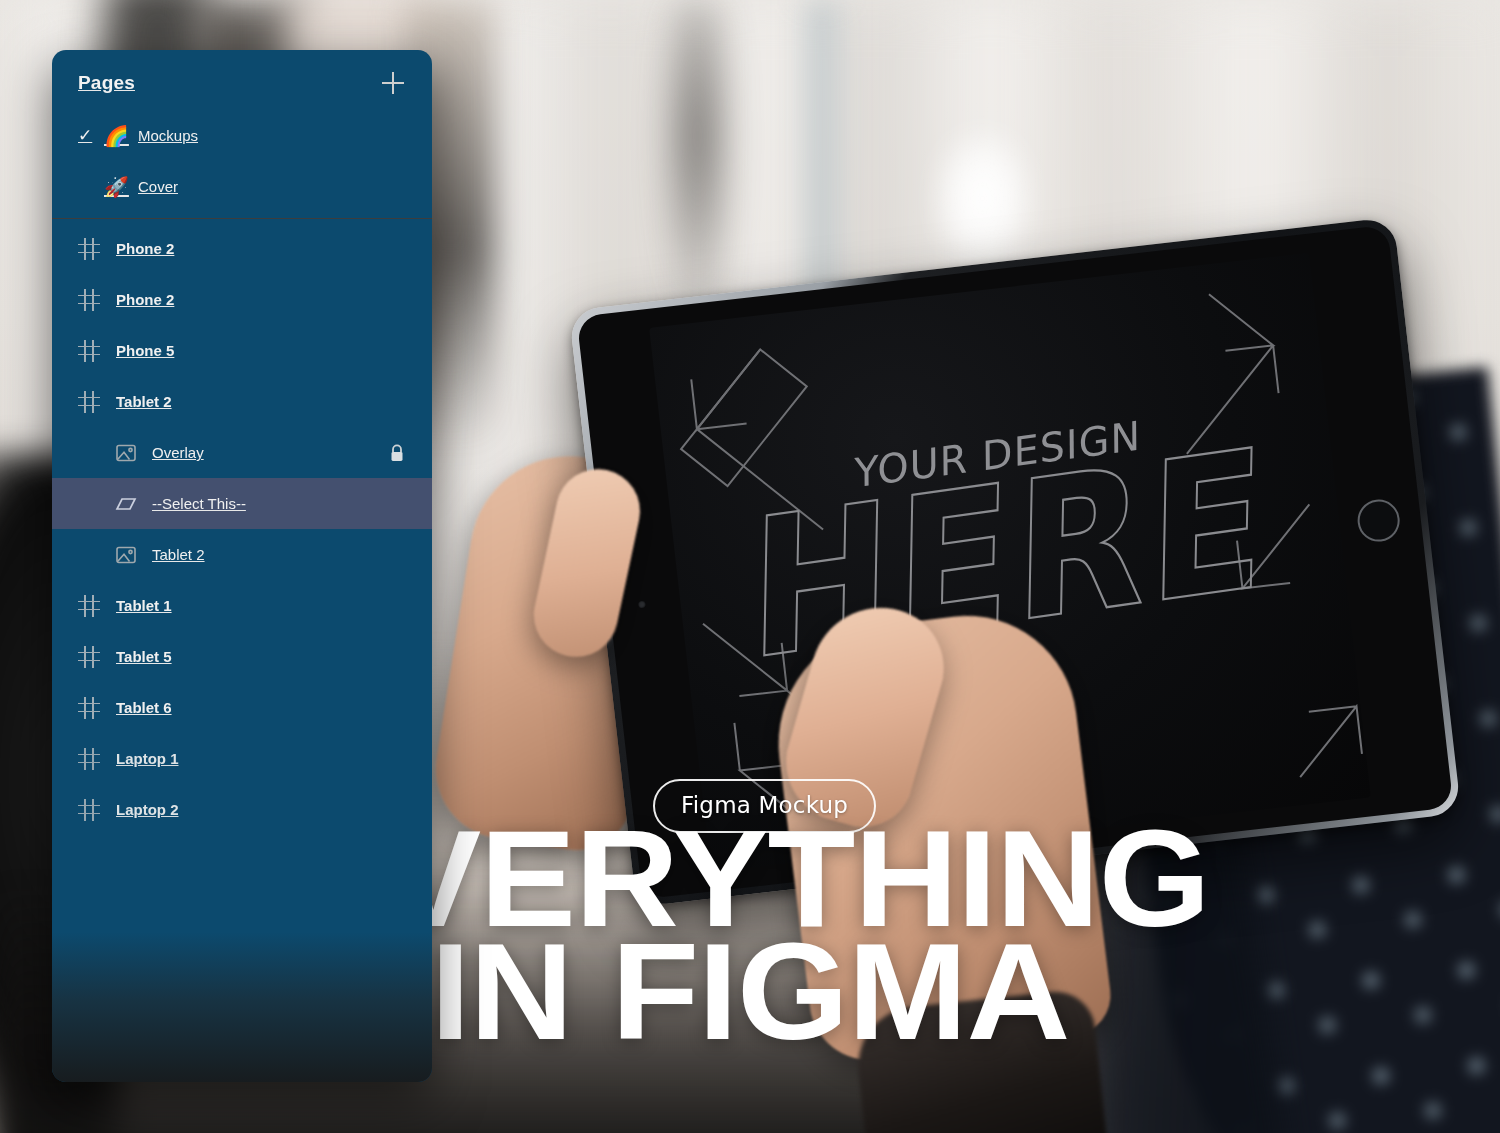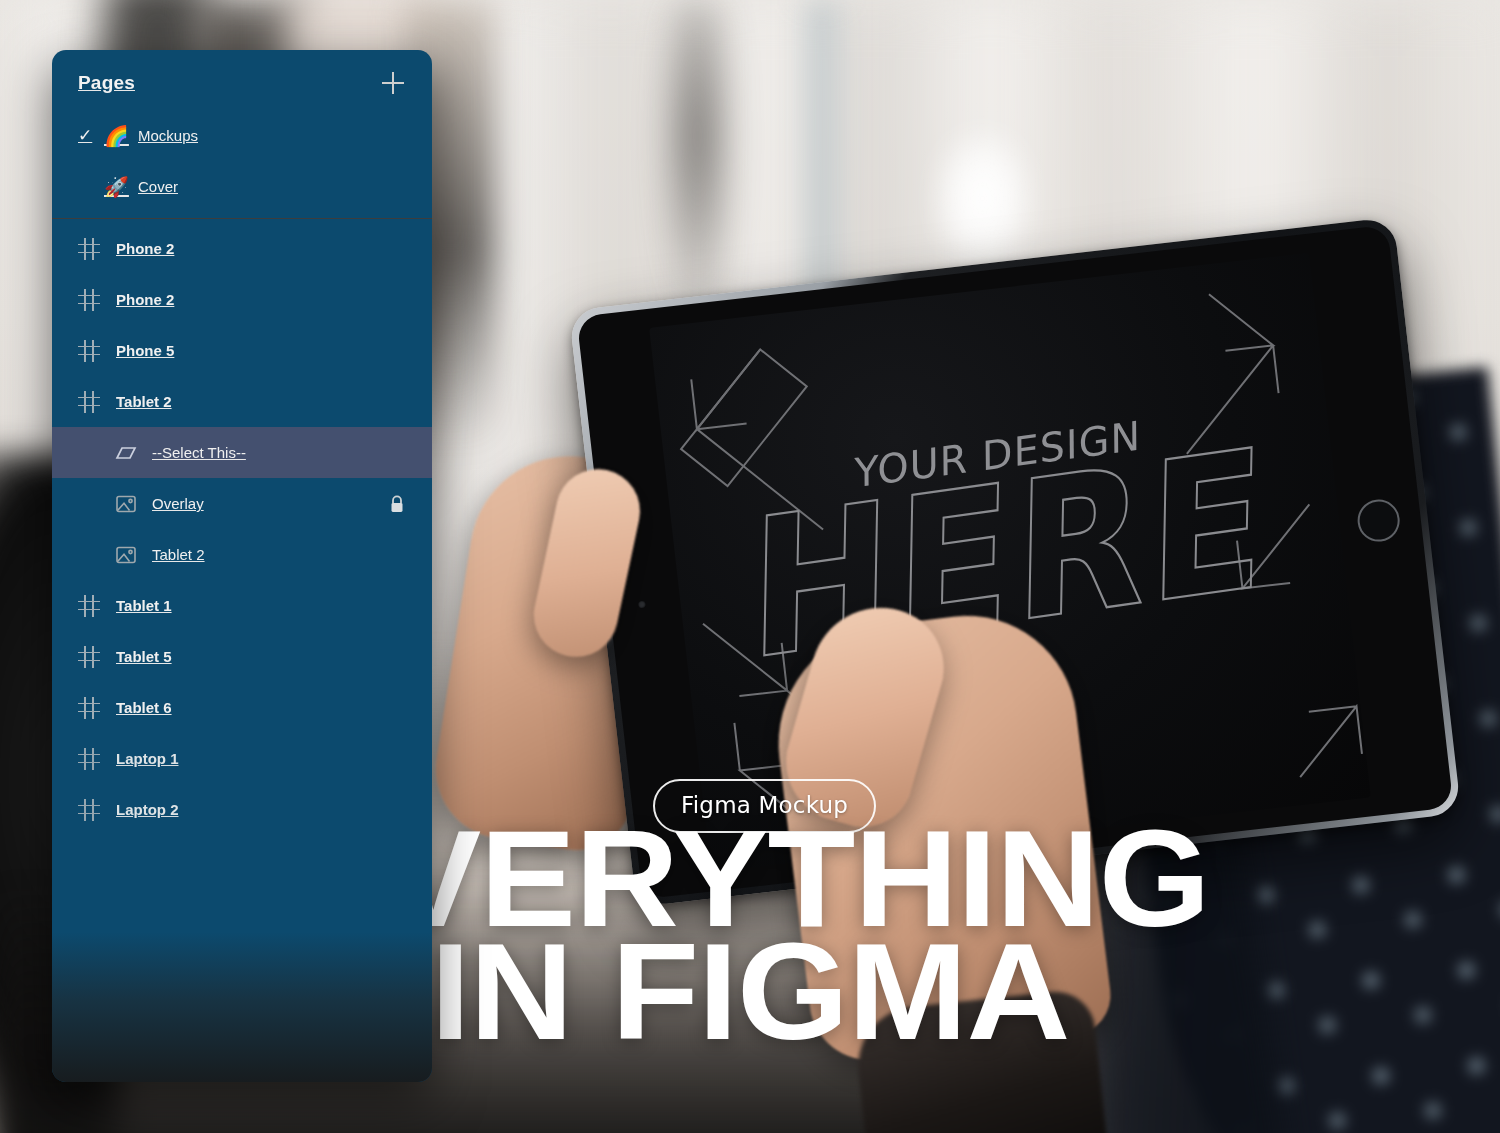--- a/index.html
+++ b/index.html
@@ -453,38 +453,38 @@
       </div>
       <div class="page-row bold">
         <span class="frame-icon">
           <i></i>
           <i></i>
           <i></i>
           <i></i>
         </span>
         <span class="row-label">Tablet 2</span>
       </div>
-      <div class="page-row child-row selected">
-        <span class="layer-icon"><svg viewBox="0 0 24 24" width="24" height="24" fill="none" stroke="#e2e6f2" stroke-width="1.7">
-            <path d="M8 7 L21 7 L16 17 L3 17 Z"></path>
-          </svg></span>
-        <span class="row-label">--Select This--</span>
-      </div>
       <div class="page-row child-row">
         <span class="layer-icon"><svg viewBox="0 0 24 24" width="24" height="24" fill="none" stroke="#b9b9b9" stroke-width="1.6">
             <rect x="3" y="4.5" width="18" height="15" rx="2"></rect>
             <circle cx="16.5" cy="9" r="1.6"></circle>
             <path d="M3.8 18.2 L10 11.2 L15.5 18.4"></path>
           </svg></span>
         <span class="row-label">Overlay</span>
         <span class="lock-icon"><svg viewBox="0 0 18 20" width="18" height="20">
             <path d="M5 9V6.4a4 4 0 0 1 8 0V9" fill="none" stroke="#dedede" stroke-width="1.8"></path>
             <rect x="3.5" y="9" width="11" height="9" rx="1.4" fill="#ececec"></rect>
           </svg></span>
       </div>
+      <div class="page-row child-row selected">
+        <span class="layer-icon"><svg viewBox="0 0 24 24" width="24" height="24" fill="none" stroke="#e2e6f2" stroke-width="1.7">
+            <path d="M8 7 L21 7 L16 17 L3 17 Z"></path>
+          </svg></span>
+        <span class="row-label">--Select This--</span>
+      </div>
       <div class="page-row child-row">
         <span class="layer-icon"><svg viewBox="0 0 24 24" width="24" height="24" fill="none" stroke="#b9b9b9" stroke-width="1.6">
             <rect x="3" y="4.5" width="18" height="15" rx="2"></rect>
             <circle cx="16.5" cy="9" r="1.6"></circle>
             <path d="M3.8 18.2 L10 11.2 L15.5 18.4"></path>
           </svg></span>
         <span class="row-label">Tablet 2</span>
       </div>
       <div class="page-row bold">
         <span class="frame-icon">

